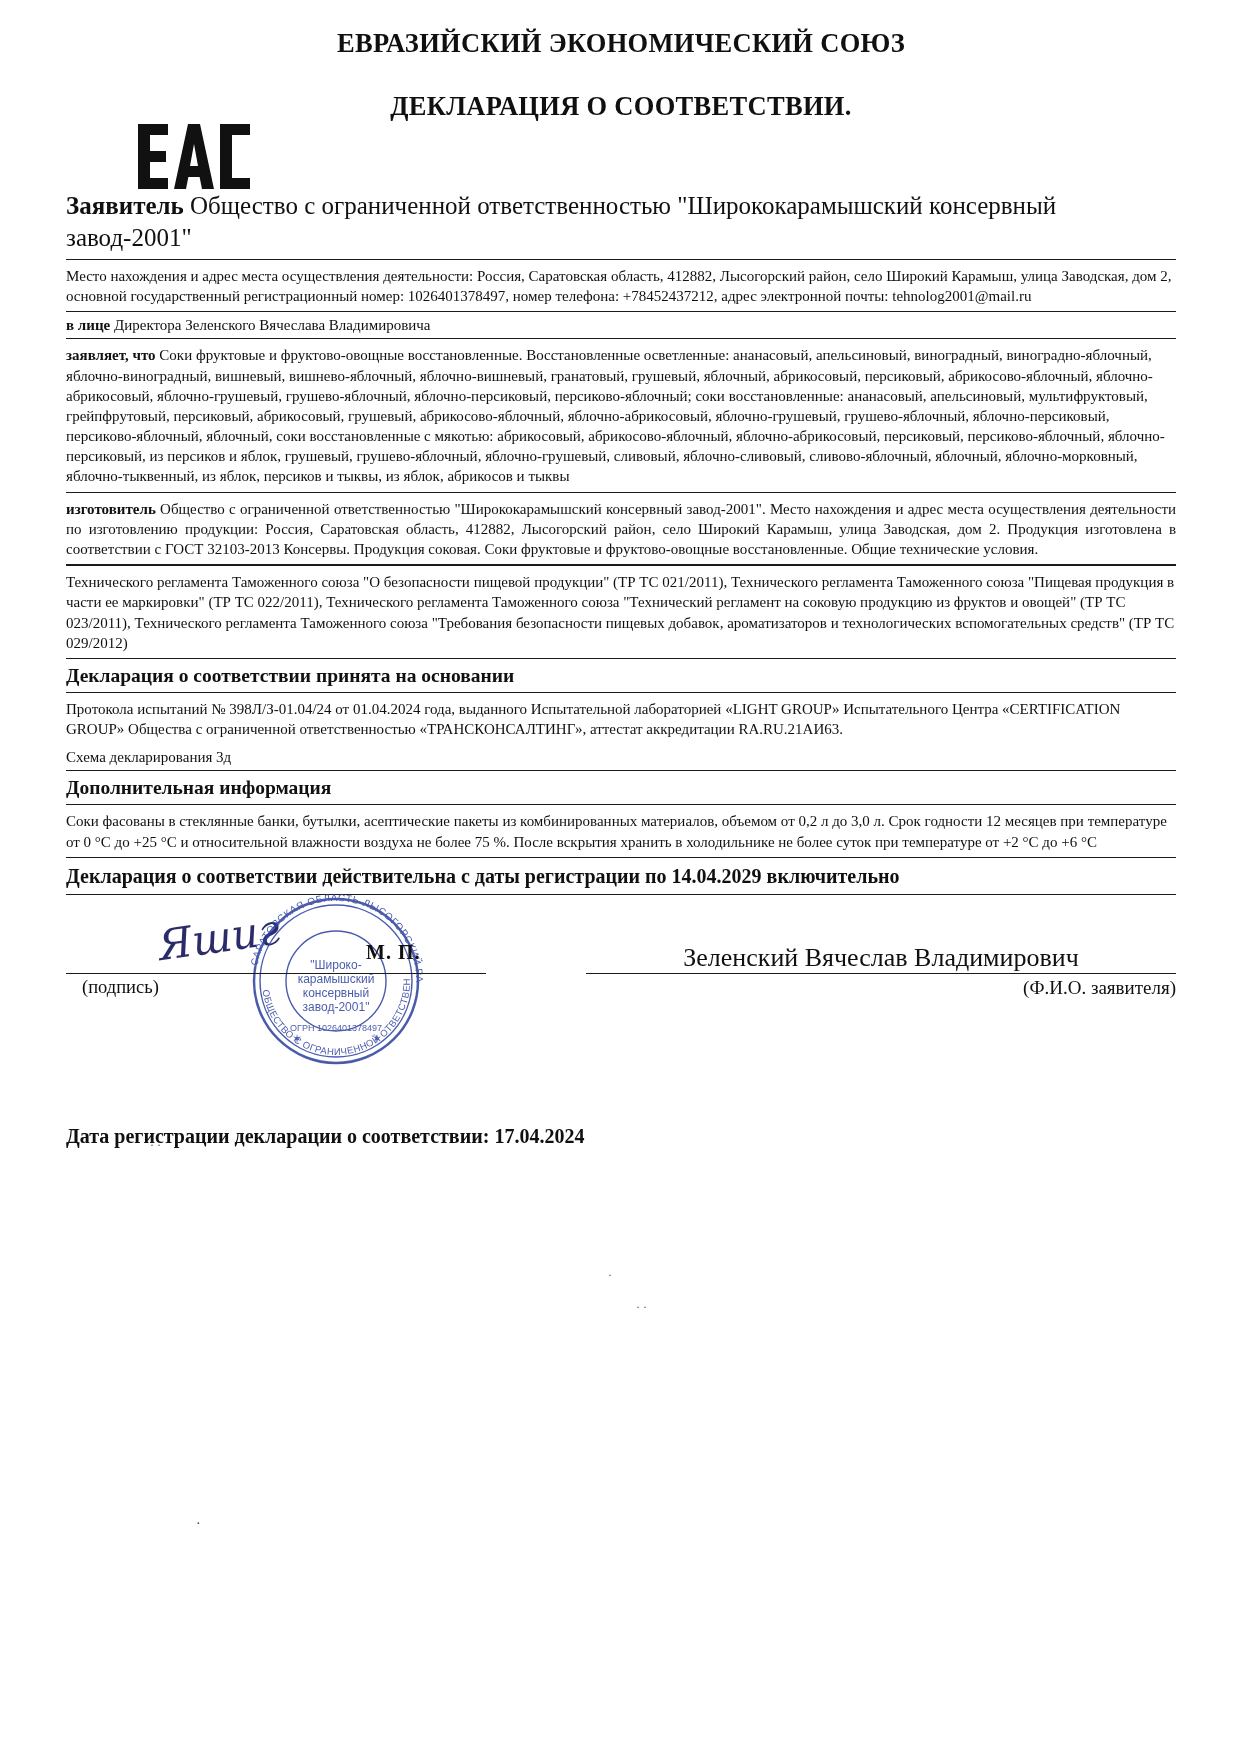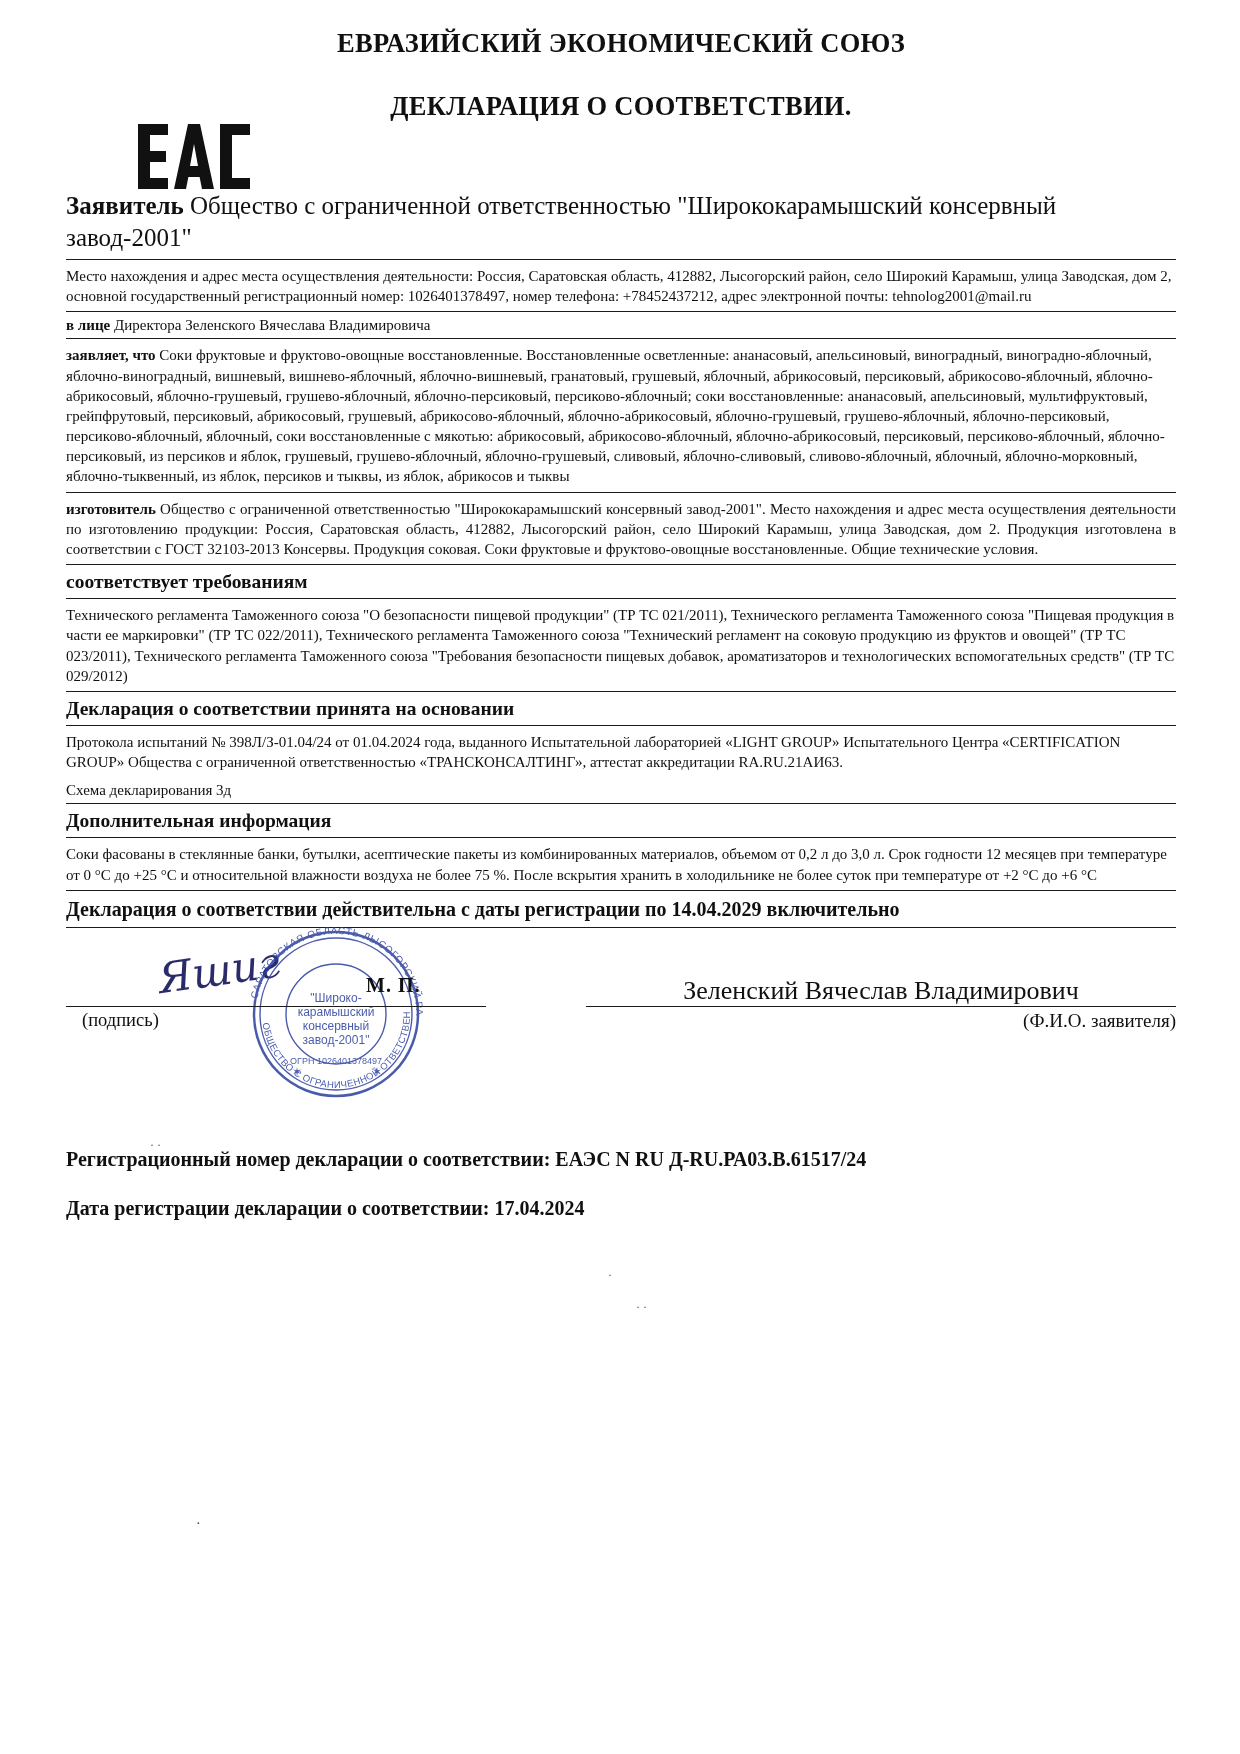--- a/index.html
+++ b/index.html
@@ -239,21 +239,20 @@
       <span>Соки фруктовые и фруктово-овощные восстановленные. Восстановленные осветленные: ананасовый, апельсиновый, виноградный, виноградно-яблочный, яблочно-виноградный, вишневый, вишнево-яблочный, яблочно-вишневый, гранатовый, грушевый, яблочный, абрикосовый, персиковый, абрикосово-яблочный, яблочно-абрикосовый, яблочно-грушевый, грушево-яблочный, яблочно-персиковый, персиково-яблочный; соки восстановленные: ананасовый, апельсиновый, мультифруктовый, грейпфрутовый, персиковый, абрикосовый, грушевый, абрикосово-яблочный, яблочно-абрикосовый, яблочно-грушевый, грушево-яблочный, яблочно-персиковый, персиково-яблочный, яблочный, соки восстановленные с мякотью: абрикосовый, абрикосово-яблочный, яблочно-абрикосовый, персиковый, персиково-яблочный, яблочно-персиковый, из персиков и яблок, грушевый, грушево-яблочный, яблочно-грушевый, сливовый, яблочно-сливовый, сливово-яблочный, яблочный, яблочно-морковный, яблочно-тыквенный, из яблок, персиков и тыквы, из яблок, абрикосов и тыквы</span>
     </div>
     <hr class="hr">
 
     <div class="block just">
       <span class="bold">изготовитель</span>
       <span>Общество с ограниченной ответственностью "Ширококарамышский консервный завод-2001". Место нахождения и адрес места осуществления деятельности по изготовлению продукции: Россия, Саратовская область, 412882, Лысогорский район, село Широкий Карамыш, улица Заводская, дом 2. Продукция изготовлена в соответствии с ГОСТ 32103-2013 Консервы. Продукция соковая. Соки фруктовые и фруктово-овощные восстановленные. Общие технические условия.</span>
     </div>
     <hr class="hr">
 
-    <div class="label-row">соответствует требованиям</div>
     <hr class="hr">
 
     <div class="block">Технического регламента Таможенного союза "О безопасности пищевой продукции" (ТР ТС 021/2011), Технического регламента Таможенного союза "Пищевая продукция в части ее маркировки" (ТР ТС 022/2011), Технического регламента Таможенного союза "Технический регламент на соковую продукцию из фруктов и овощей" (ТР ТС 023/2011), Технического регламента Таможенного союза "Требования безопасности пищевых добавок, ароматизаторов и технологических вспомогательных средств" (ТР ТС 029/2012)</div>
     <hr class="hr">
 
     <div class="label-row">Декларация о соответствии принята на основании</div>
     <hr class="hr">
 
     <div class="block">Протокола испытаний № 398Л/З-01.04/24 от 01.04.2024 года, выданного Испытательной лабораторией «LIGHT GROUP» Испытательного Центра «CERTIFICATION GROUP» Общества с ограниченной ответственностью «ТРАНСКОНСАЛТИНГ», аттестат аккредитации RA.RU.21АИ63.</div>
     <div class="block tight">Схема декларирования 3д</div>
@@ -295,21 +294,20 @@
       </svg>
 
       <div class="mp">М. П.</div>
       <div class="sign-name">Зеленский Вячеслав Владимирович</div>
       <div class="sign-line-left"></div>
       <div class="sign-line-right"></div>
       <div class="sign-caption-left">(подпись)</div>
       <div class="sign-caption-right">(Ф.И.О. заявителя)</div>
     </div>
 
-    <div class="footer-row">Регистрационный номер декларации о соответствии: ЕАЭС N RU Д-RU.РА03.В.61517/24</div>
     <div class="footer-row second">Дата регистрации декларации о соответствии: 17.04.2024</div>
 
   </div>
 
   <div class="stray1">· ·</div>
   <div class="stray2">·</div>
   <div class="stray3">· ·</div>
   <div class="stray4">·</div>
 </div>
 

